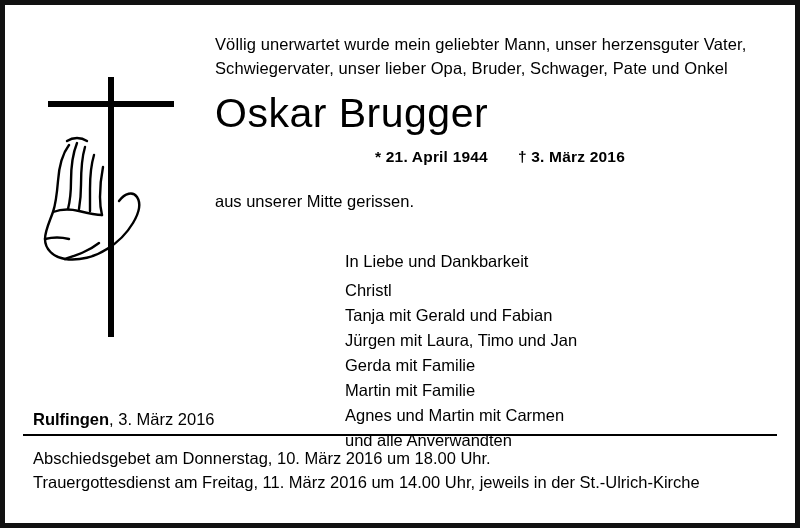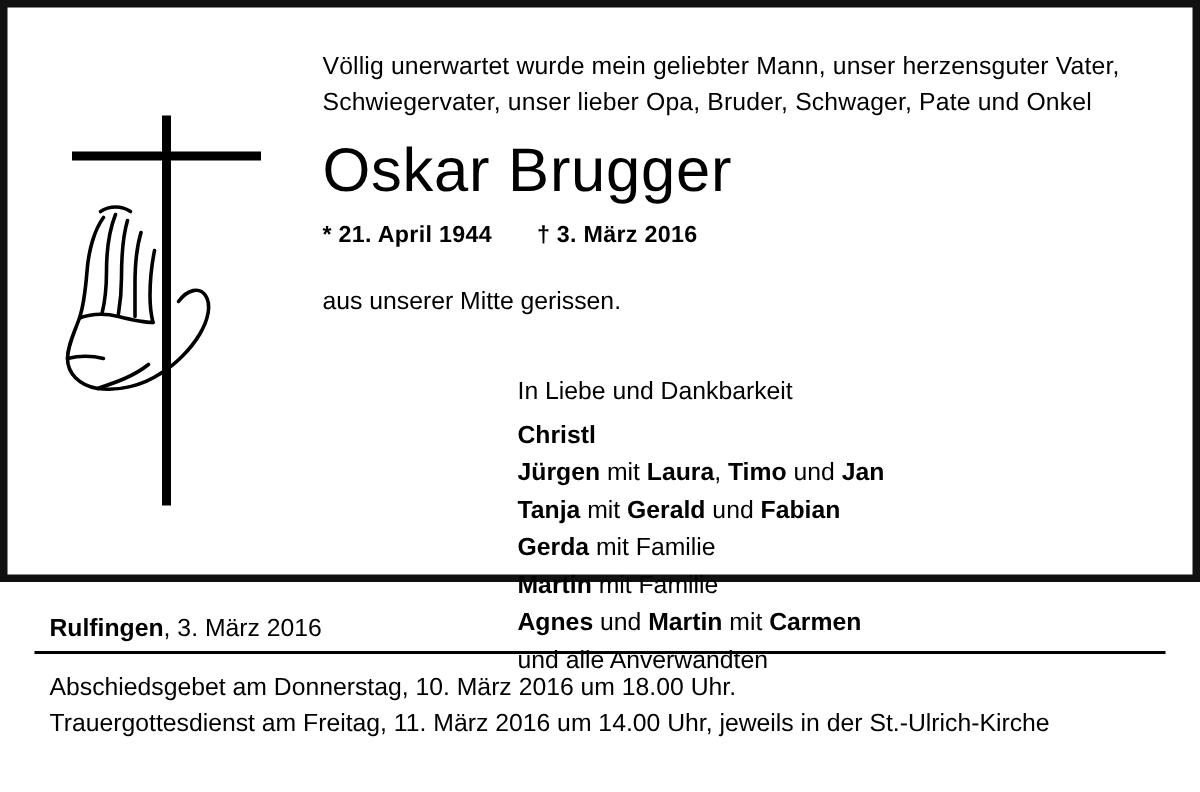--- a/index.html
+++ b/index.html
@@ -11,21 +11,21 @@
     width: 800px;
     height: 528px;
     font-family: "Liberation Sans", sans-serif;
     color: #000000;
     overflow: hidden;
   }
   .notice {
     position: relative;
     box-sizing: border-box;
     width: 800px;
-    height: 388px;
+    height: 528px;
     background: #ffffff;
     border: 5px solid #111111;
     padding: 0;
   }
   .inner {
     position: relative;
     width: 100%;
     height: 100%;
   }
 
@@ -75,20 +75,21 @@
   }
   .name {
     text-align: left;
     font-size: 41px;
     line-height: 1.1;
     font-weight: 400;
     margin-top: 10px;
     letter-spacing: 0.5px;
   }
   .dates {
+    text-align: center;
     font-size: 15.5px;
     font-weight: bold;
     margin-top: 12px;
     letter-spacing: 0.2px;
   }
   .dates .gap {
     display: inline-block;
     width: 30px;
   }
   .torn {
@@ -100,21 +101,21 @@
   .family {
     margin-top: 38px;
     margin-left: 130px;
     font-size: 16.5px;
     line-height: 1.52;
   }
   .family .head {
     margin-bottom: 4px;
   }
   .family b {
-    font-weight: bold;
+    font-weight: normal;
   }
 
   
   .place {
     position: absolute;
     left: 28px;
     top: 405px;
     font-size: 16.5px;
   }
   .place b { font-weight: bold; }
@@ -175,22 +176,22 @@
       <div class="name">Oskar Brugger</div>
       <div class="dates">
         <span>* 21. April 1944</span><span class="gap"></span><span>† 3. März 2016</span>
       </div>
       <div class="torn">aus unserer Mitte gerissen.</div>
 
       <div class="family">
         <div class="head">In Liebe und Dankbarkeit</div>
         <div id="family-lines">
             <div><b>Christl</b></div>
+            <div><b>Tanja</b><span> mit </span><b>Gerald</b><span> und </span><b>Fabian</b></div>
             <div><b>Jürgen</b><span> mit </span><b>Laura</b><span>, </span><b>Timo</b><span> und </span><b>Jan</b></div>
-            <div><b>Tanja</b><span> mit </span><b>Gerald</b><span> und </span><b>Fabian</b></div>
             <div><b>Gerda</b><span> mit Familie</span></div>
             <div><b>Martin</b><span> mit Familie</span></div>
             <div><b>Agnes</b><span> und </span><b>Martin</b><span> mit </span><b>Carmen</b></div>
             <div><span>und alle Anverwandten</span></div>
           </div>
       </div>
     </div>
 
     <div class="place">
       <b>Rulfingen</b><span>, 3. März 2016</span>

